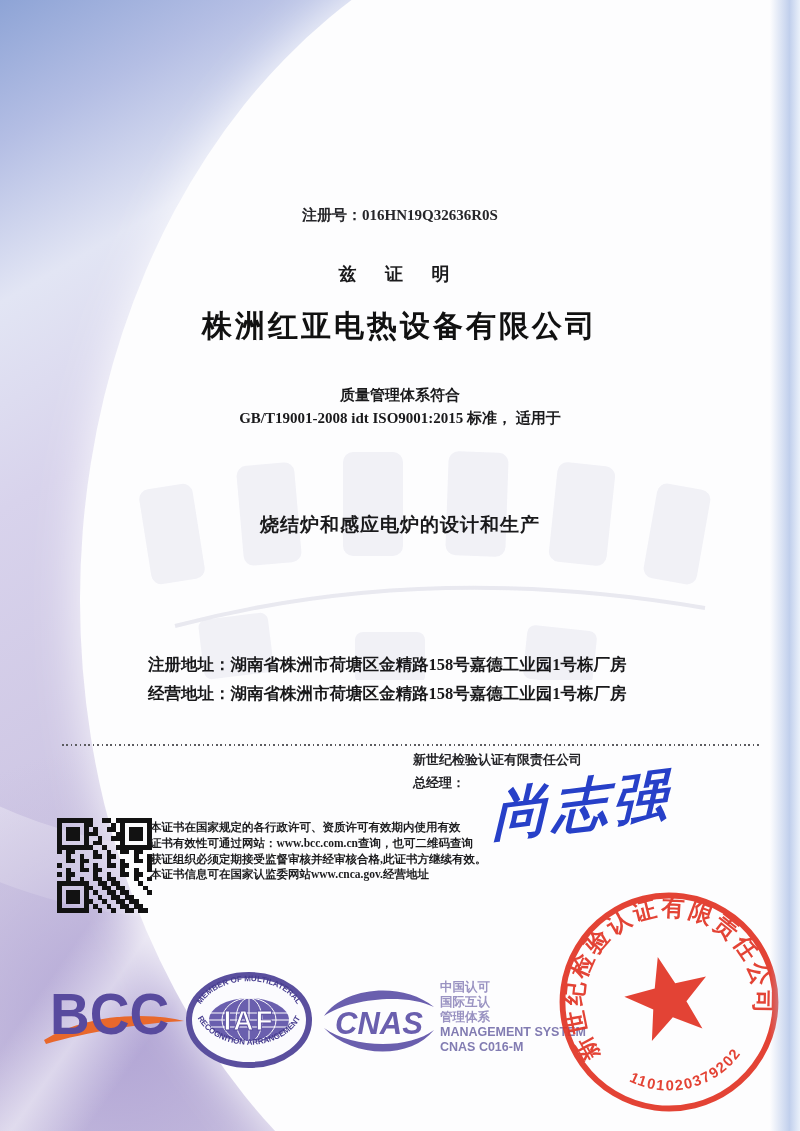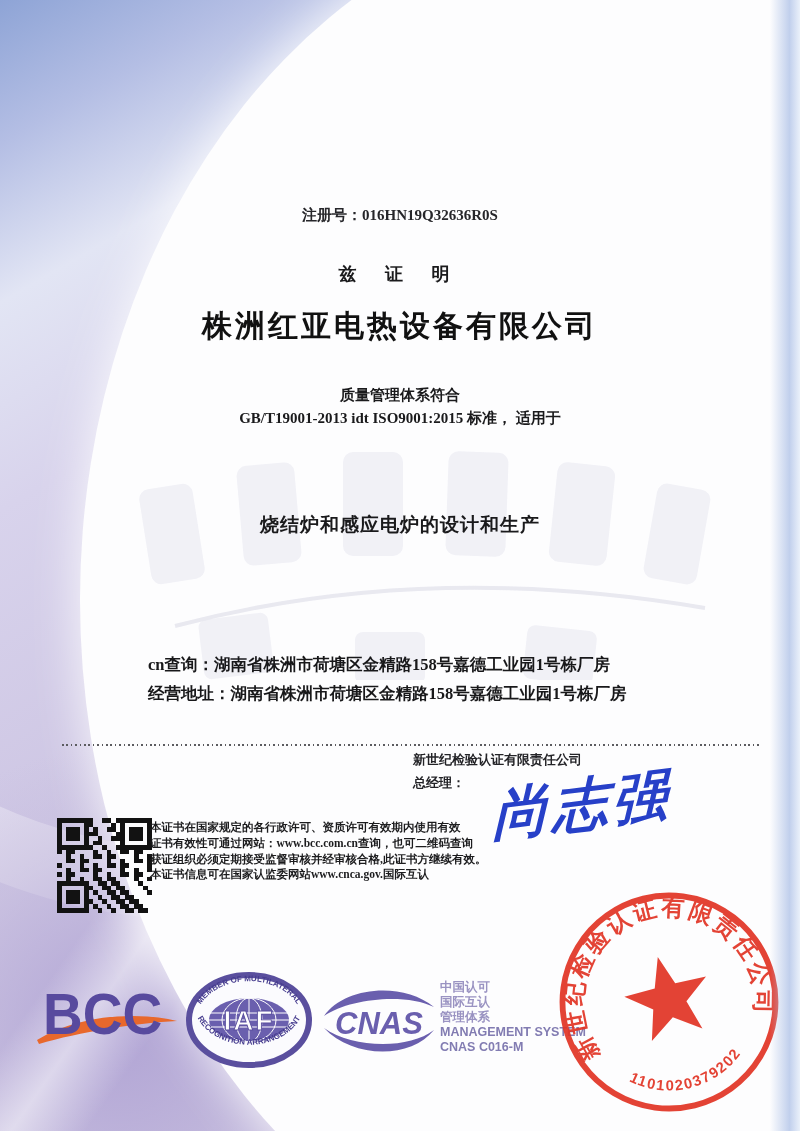--- a/index.html
+++ b/index.html
@@ -37,21 +37,21 @@
   .dates{left:108px;top:754px;font-size:13.5px;font-weight:bold;line-height:25px;color:#232327;}
   .issuer{left:413px;top:748px;font-size:13px;font-weight:bold;line-height:23px;color:#232327;}
   .signature{left:492px;top:768px;font-size:56px;font-weight:bold;font-style:italic;
     color:#2740c8;letter-spacing:4px;transform:rotate(-7deg) skewX(-7deg);
     font-family:"Liberation Serif",serif;}
   .qr{left:57px;top:818px;width:95px;height:95px;}
   .qr div{position:absolute;width:4.7px;height:4.7px;background:#121212;}
   .fineprint{left:150px;top:820px;width:440px;font-size:11.5px;font-weight:bold;
     line-height:15.8px;color:#1c1c1e;}
   
-  .bcc{left:43px;top:984px;width:132px;height:70px;}
+  .bcc{left:50px;top:984px;width:132px;height:70px;}
   .bcc .ltrs{position:absolute;left:0;top:0;font-family:"Liberation Sans",sans-serif;
     font-weight:900;font-size:55px;line-height:60px;color:#584a9e;letter-spacing:0px;
     transform:scaleY(1.06);z-index:2;}
   .bcc svg{position:absolute;left:-6px;top:26px;z-index:1;}
   .iaf{left:183px;top:968px;}
   .cnas{left:320px;top:982px;}
   .cnas-text{left:440px;top:980px;font-family:"Liberation Sans",sans-serif;}
   .cnas-text .cn{font-size:12.5px;line-height:15px;color:#9a93c2;font-weight:bold;}
   .cnas-text .en{font-size:12.5px;line-height:15px;color:#827cb2;font-weight:bold;}
   .seal{left:553px;top:886px;width:232px;height:232px;opacity:.93;}
@@ -84,26 +84,26 @@
 
   <div class="abs center meta">
     <div>
       <span>注册号：</span><span>016HN19Q32636R0S</span>
     </div>
   </div>
 
   <div class="abs center company">株洲红亚电热设备有限公司</div>
   <div class="abs center certify">兹 证 明</div>
   <div class="abs center sysline">质量管理体系符合</div>
-  <div class="abs center stdline">GB/T19001-2013 idt ISO9001:2015 标准， 适用于</div>
+  <div class="abs center stdline">GB/T19001-2008 idt ISO9001:2015 标准， 适用于</div>
   <div class="abs center scope">烧结炉和感应电炉的设计和生产</div>
 
   <div class="abs addresses">
     <div>
-      <span>cn查询：</span><span>湖南省株洲市荷塘区金精路158号嘉德工业园1号栋厂房</span>
+      <span>注册地址：</span><span>湖南省株洲市荷塘区金精路158号嘉德工业园1号栋厂房</span>
     </div>
     <div>
       <span>经营地址：</span><span>湖南省株洲市荷塘区金精路158号嘉德工业园1号栋厂房</span>
     </div>
   </div>
 
   <div class="abs dotline"></div>
 
 
   <div class="abs issuer">
@@ -330,21 +330,21 @@
       <div style="left:67.8px;top:90.39999999999999px"></div>
       <div style="left:72.32px;top:90.39999999999999px"></div>
       <div style="left:81.35999999999999px;top:90.39999999999999px"></div>
       <div style="left:85.88px;top:90.39999999999999px"></div>
     </div>
 
   <div class="abs fineprint">
     <div>本证书在国家规定的各行政许可、资质许可有效期内使用有效</div>
     <div>证书有效性可通过网站：www.bcc.com.cn查询，也可二维码查询</div>
     <div>获证组织必须定期接受监督审核并经审核合格,此证书方继续有效。</div>
-    <div>本证书信息可在国家认监委网站www.cnca.gov.国际互认</div>
+    <div>本证书信息可在国家认监委网站www.cnca.gov.经营地址</div>
   </div>
 
   <div class="abs bcc">
     <svg width="142" height="38">
       <path d="M0,30 C40,5 100,1 140,11 C100,13 42,22 2,34 Z" fill="#e8682c"></path>
     </svg>
     <span class="ltrs">BCC</span>
   </div>
 
   <svg class="abs iaf" width="132" height="106">

